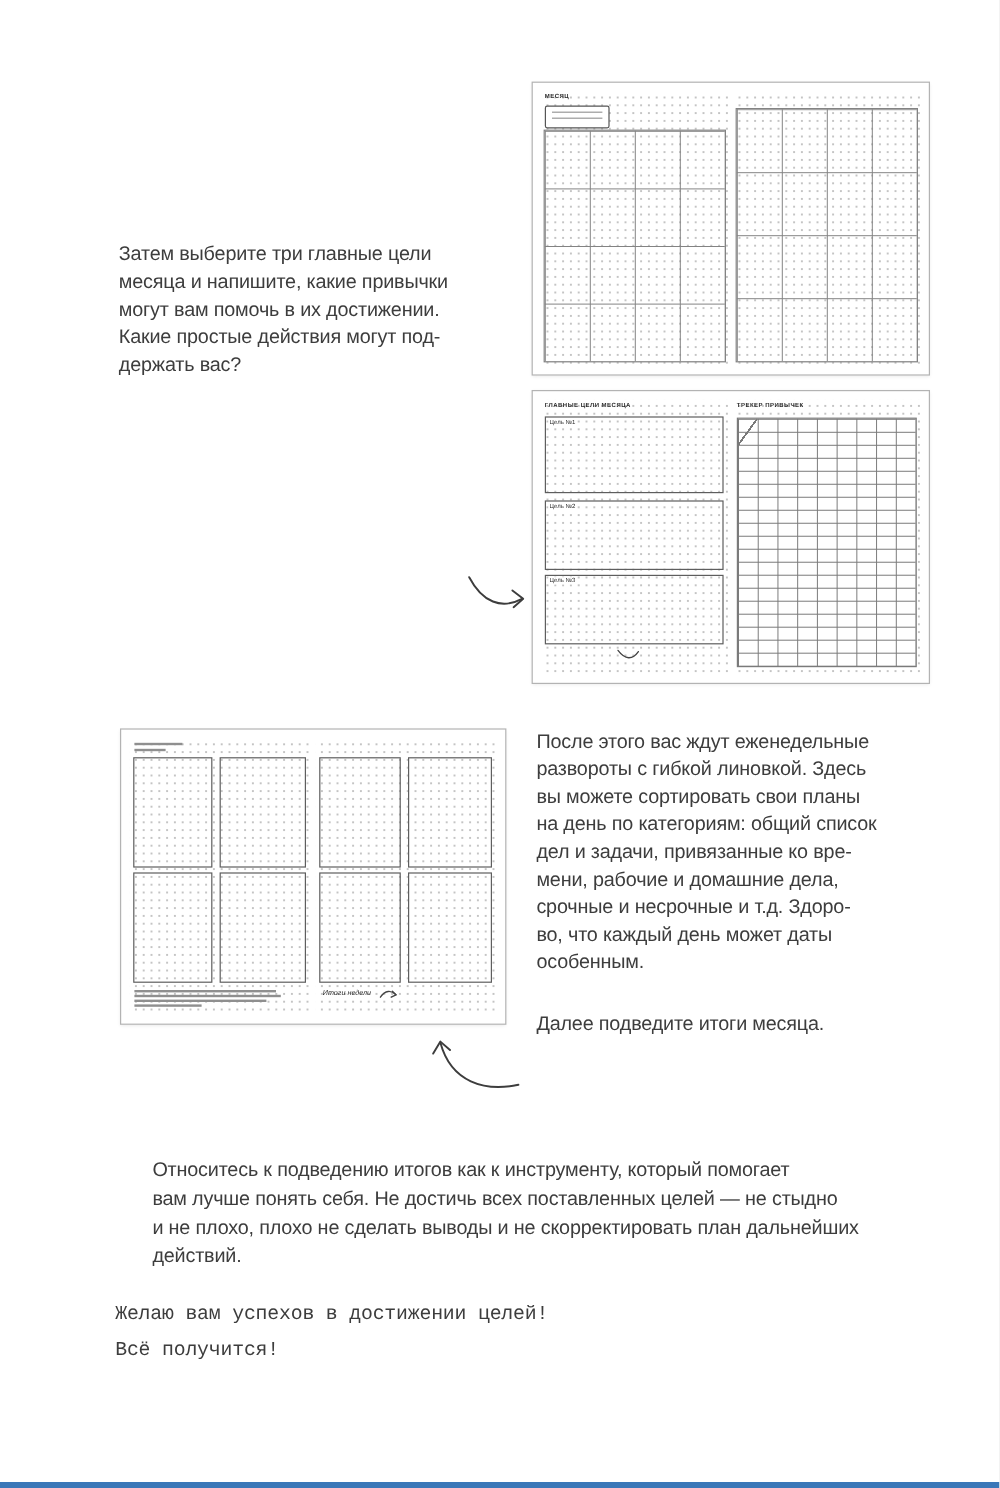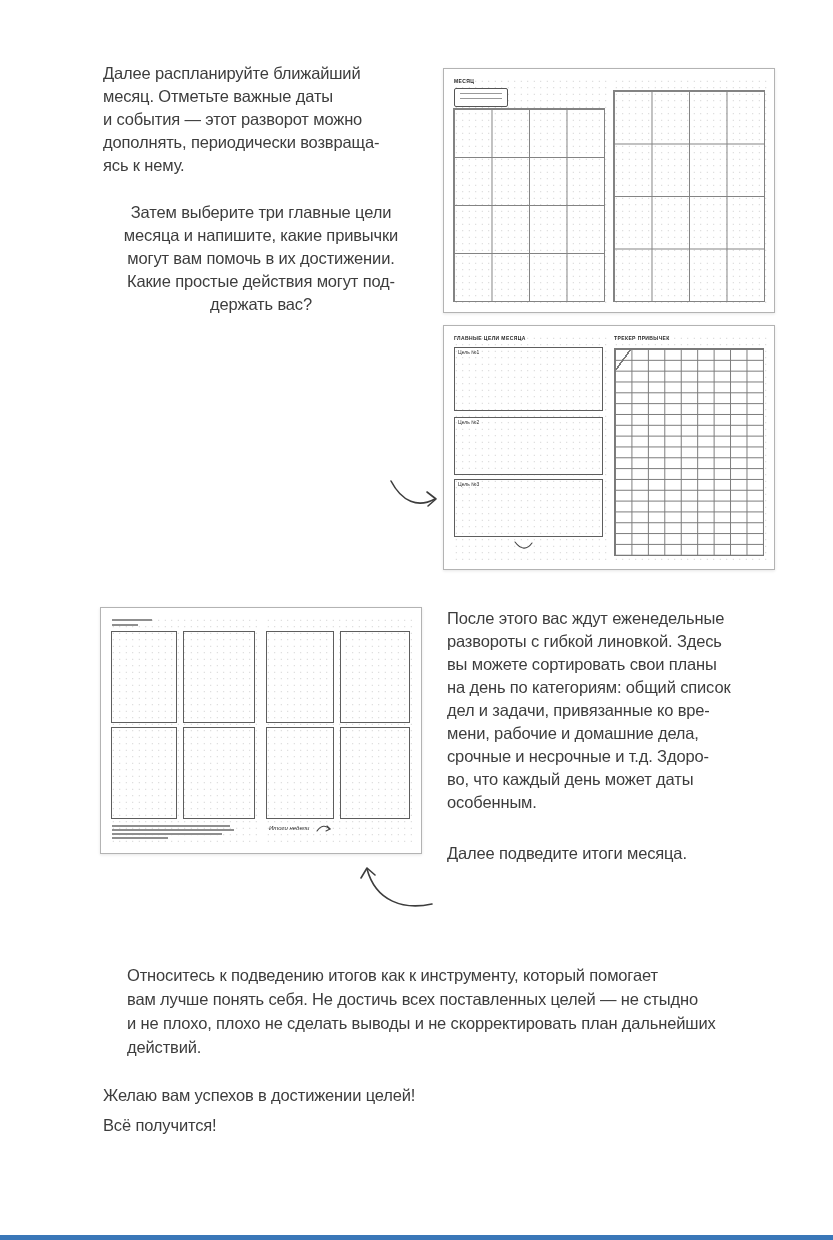--- a/index.html
+++ b/index.html
@@ -68,26 +68,21 @@
     position:absolute; font-size:6px; font-style:italic; color:#2a2a2a; white-space:nowrap;
   }
   .hand-arrow { position:absolute; }
   .bottom-edge { position:absolute; left:0; right:0; bottom:0; height:5px; background:#3a77b8; }
 </style>
 </head>
 <body>
 
 <div class="sheet">
 
-  <p class="block" style="left:103px; top:62px; width:340px;">Далее распланируйте ближайший
-месяц. Отметьте важные даты
-и события — этот разворот можно
-дополнять, периодически возвраща-
-ясь к нему.</p>
-  <p class="block" style="left:91px; top:201px; width:340px;text-align:center;">Затем выберите три главные цели
+  <p class="block" style="left:99px; top:201px; width:340px;">Затем выберите три главные цели
 месяца и напишите, какие привычки
 могут вам помочь в их достижении.
 Какие простые действия могут под-
 держать вас?</p>
 
   <div class="spread" style="left:443px; top:68px; width:330px; height:243px;">
     <div class="pages">
       <div class="page">
         <div class="micro-title">МЕСЯЦ</div>
         <div class="m-box">
@@ -174,18 +169,18 @@
 
   <svg class="hand-arrow" style="left:360px; top:856px;" width="78" height="56" viewBox="0 0 78 56">
     <path d="M72,48 C44,54 16,46 7,13" fill="none" stroke="#3d3d3d" stroke-width="1.6" stroke-linecap="round"></path>
     <path d="M1,22 L7,12 L15,19" fill="none" stroke="#3d3d3d" stroke-width="1.6" stroke-linecap="round" stroke-linejoin="round"></path>
   </svg>
 
   <p class="block wide" style="left:103px; top:963px; width:680px;">Относитесь к подведению итогов как к инструменту, который помогает
 вам лучше понять себя. Не достичь всех поставленных целей — не стыдно
 и не плохо, плохо не сделать выводы и не скорректировать план дальнейших
 действий.</p>
-  <p class="block closing" style="left:103px; top:1080px; width:680px;">Желаю вам успехов в достижении целей!
+  <p class="block closing" style="left:96px; top:1080px; width:680px;font-family:Liberation Mono, monospace;">Желаю вам успехов в достижении целей!
 Всё получится!</p>
 
   <div class="bottom-edge"></div>
 
 </div>
 
 </body></html>

